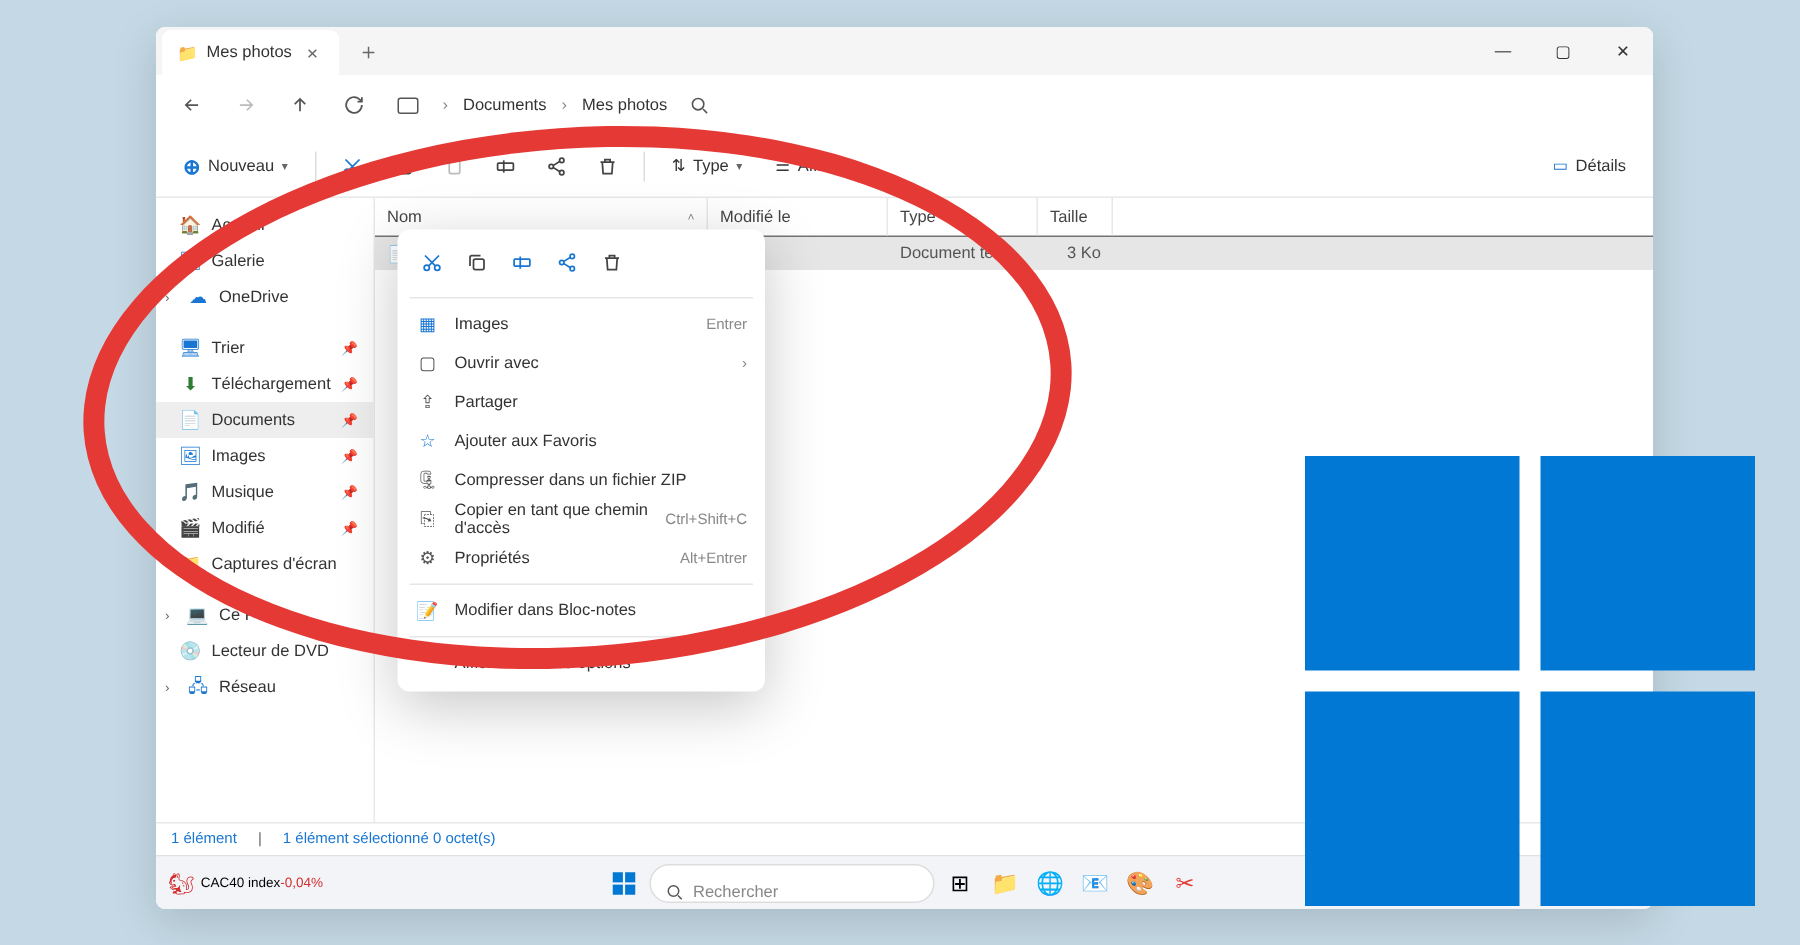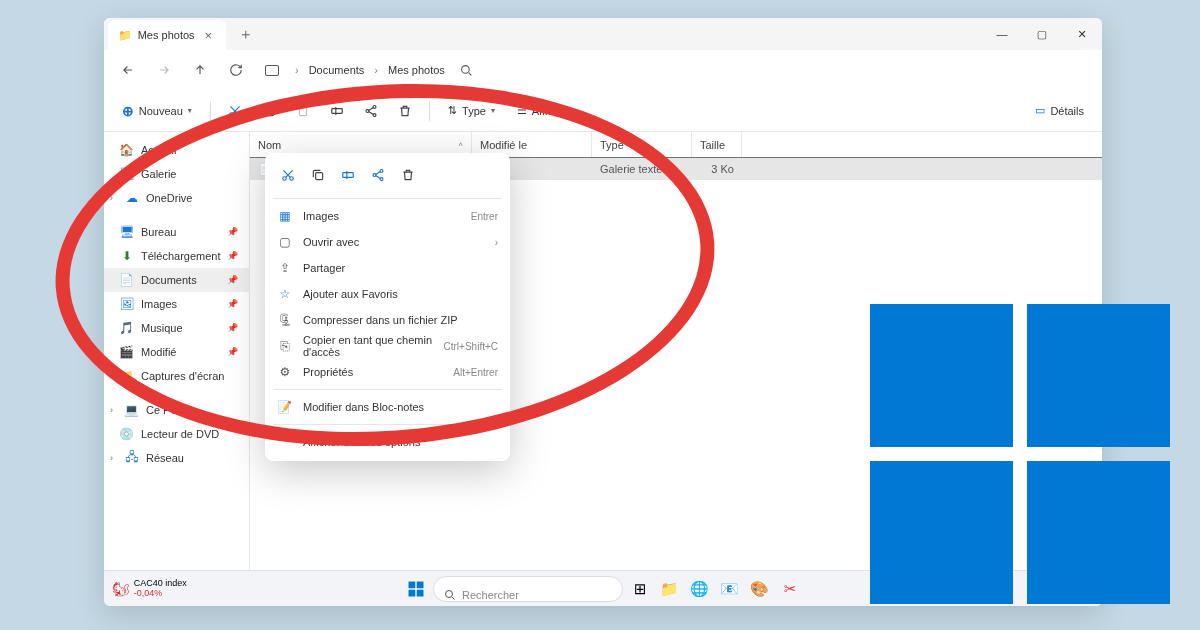--- a/index.html
+++ b/index.html
@@ -49,21 +49,21 @@
   .cell { padding:0 8px; }
   .cell.nom{ flex:0 0 222px; display:flex; align-items:center; gap:6px;}
   .cell.mod{ flex:0 0 120px; color:#555;}
   .cell.typ{ flex:0 0 100px; color:#555;}
   .cell.tai{ flex:0 0 50px; text-align:right; color:#555;}
   
   .status { height:22px; border-top:1px solid #e8e8e8; display:flex; align-items:center; padding:0 10px; font-size:10px; color:#1976d2; gap:14px;}
   .status .sep{ color:#666; }
   
   .taskbar { height:36px; background:#f2f4f8; border-top:1px solid #e0e0e0; display:flex; align-items:center; padding:0 8px; position:relative; border-radius:0 0 6px 6px;}
-  .task-left { display:flex; flex-direction:column; font-size:9px; line-height:1.1; }
+  .task-left { display:flex; flex-direction:row; font-size:9px; line-height:1.1; }
   .task-left .down{ color:#d32f2f; }
   .task-center { position:absolute; left:50%; transform:translateX(-50%); display:flex; align-items:center; gap:4px;}
   .task-search { height:26px; width:190px; background:#fff; border:1px solid #ddd; border-radius:14px; display:flex; align-items:flex-end; padding:0 10px; font-size:11px; color:#888; gap:6px;}
   .task-ico { width:26px; height:26px; display:flex; align-items:center; justify-content:center; font-size:15px; }
   
   .ctxmenu { position:absolute; left:265px; top:153px; width:245px; background:#fff; border-radius:8px; box-shadow:0 10px 40px rgba(0,0,0,0.22); padding:6px 0; font-size:11px; color:#333; z-index:5;}
   .ctx-icons { display:flex; gap:4px; padding:3px 10px 6px; }
   .ctx-ico-btn { width:26px; height:26px; border-radius:4px; display:flex; align-items:center; justify-content:center; color:#444; }
   .ctx-row { height:26px; display:flex; align-items:center; padding:0 12px; gap:10px; }
   .ctx-row .lbl{ flex:1; }
@@ -208,21 +208,21 @@
           <span>Galerie</span>
         </div>
       <div class="side-item expand">
           <span class="expand-chev">›</span>
           <span class="side-ico" style="color:#1976d2;">☁</span>
           <span>OneDrive</span>
         </div>
       <div class="side-sep"></div>
       <div class="side-item">
           <span class="side-ico" style="color:#1976d2;">🖥</span>
-          <span>Bureau</span>
+          <span>Trier</span>
           <span class="pin">📌</span>
         </div>
       <div class="side-item">
           <span class="side-ico" style="color:#2e7d32;">⬇</span>
           <span>Téléchargement</span>
           <span class="pin">📌</span>
         </div>
       <div class="side-item active">
           <span class="side-ico">📄</span>
           <span>Documents</span>
@@ -278,26 +278,31 @@
           </div>
         <div class="col tai">
             <span>Taille</span>
           </div>
       </div>
       <div class="row">
         <div class="cell nom">
             <span>📄</span>
           </div>
         <div class="cell mod"></div>
-        <div class="cell typ">Galerie texte</div>
+        <div class="cell typ">Document texte</div>
         <div class="cell tai">3 Ko</div>
       </div>
     </div>
   </div>
 
+  <div class="status">
+    <span>1 élément</span>
+    <span class="sep">|</span>
+    <span>1 élément sélectionné  0 octet(s)</span>
+  </div>
 
   <div class="taskbar">
     <span style="color:#d32f2f;font-size:14px;margin-right:4px;">🐿</span>
     <div class="task-left">
       <span>CAC40 index</span>
       <span class="down">-0,04%</span>
     </div>
     <div class="task-center">
       <div class="task-ico">
         <svg width="18" height="18" viewBox="0 0 24 24">

